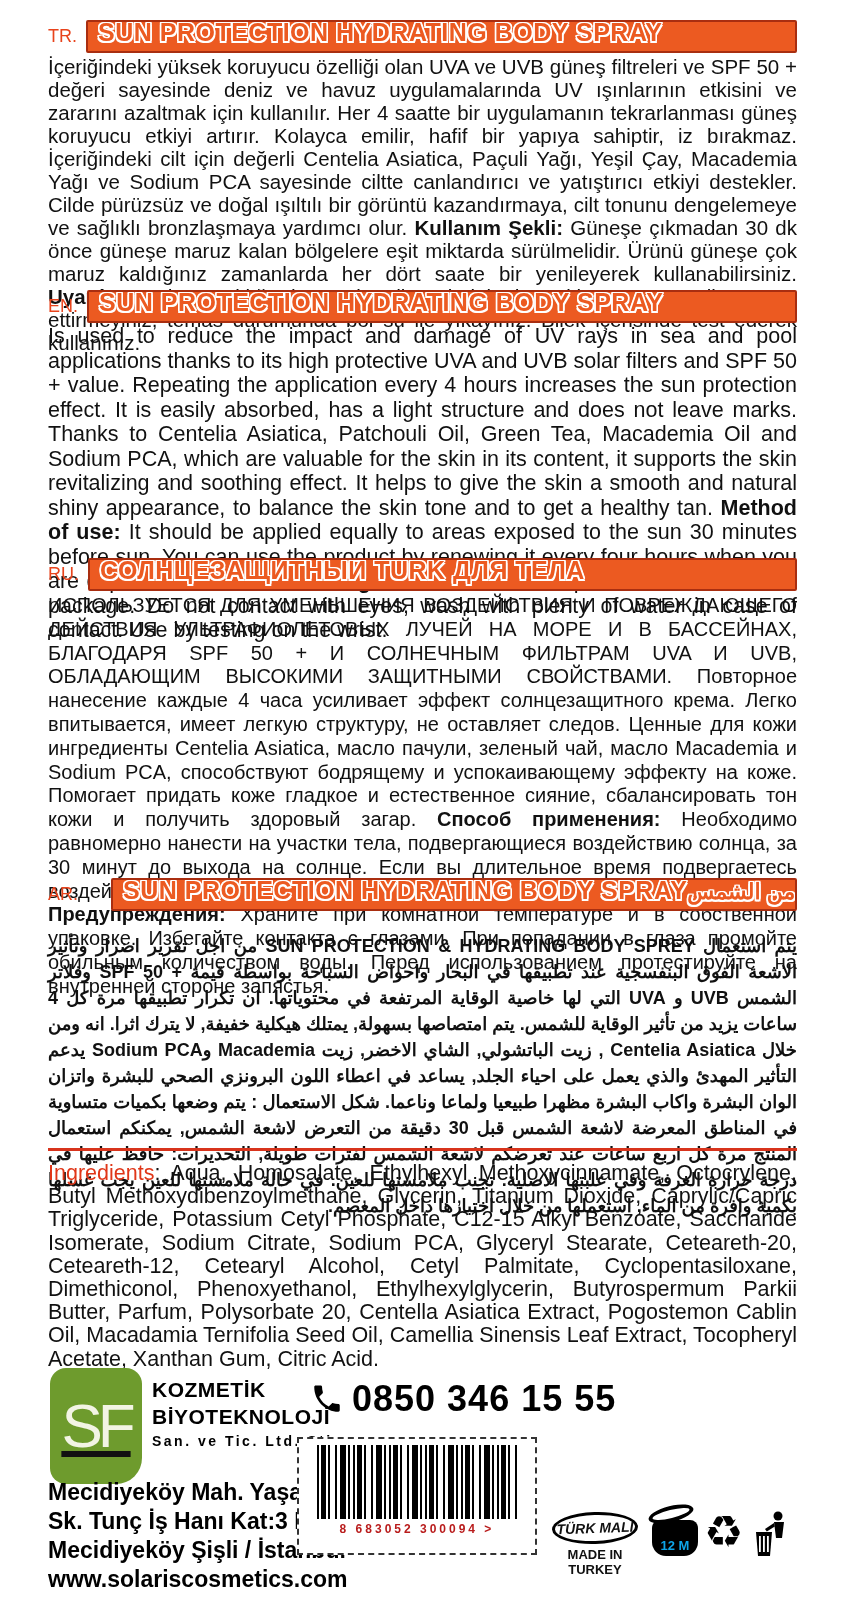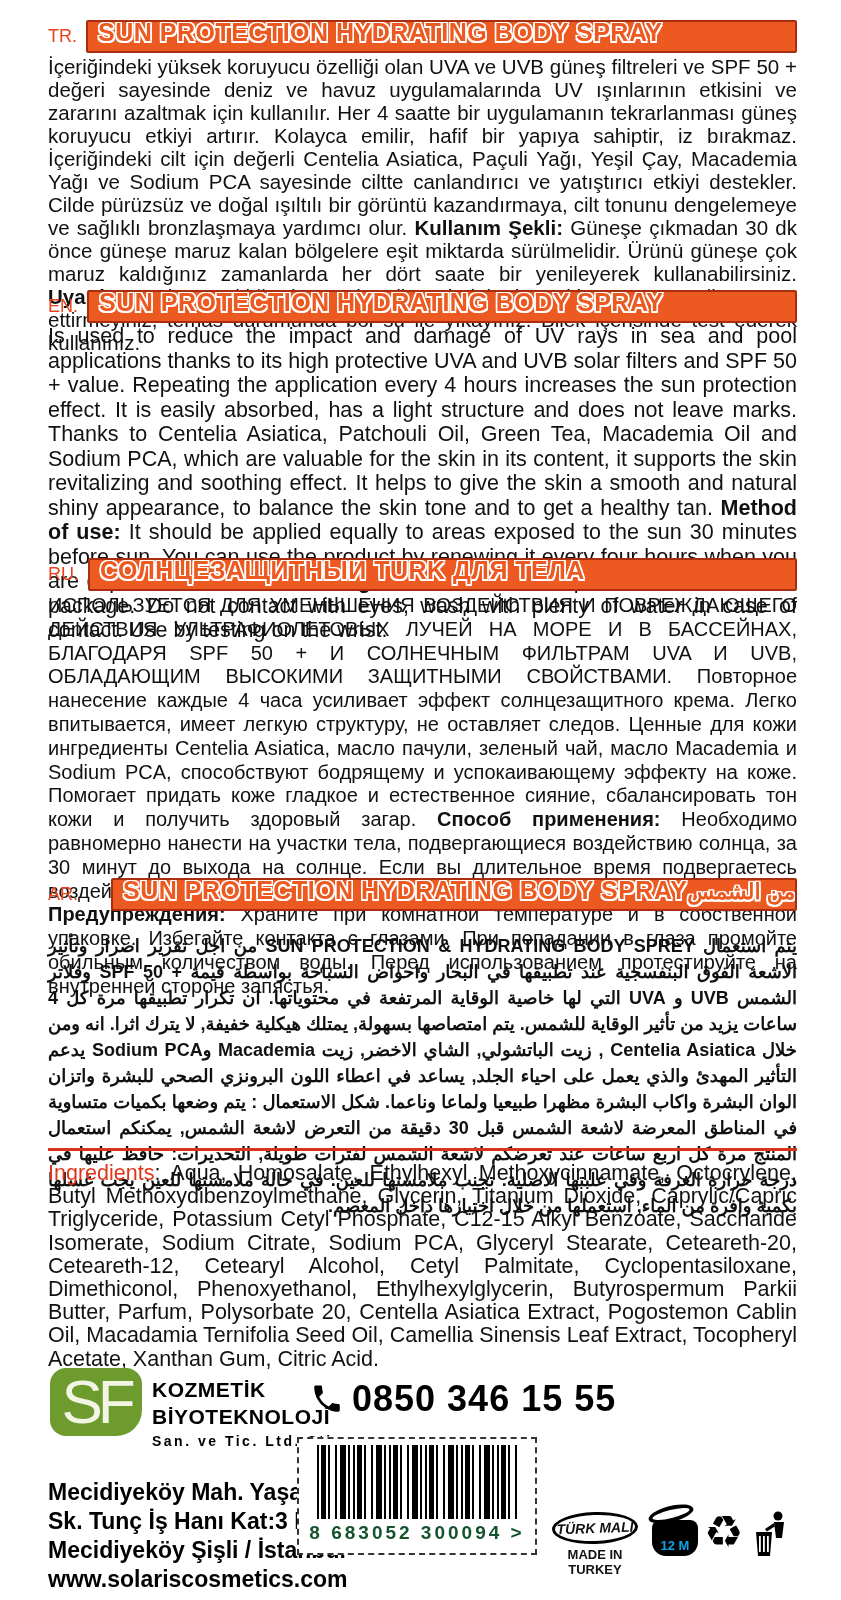--- a/index.html
+++ b/index.html
@@ -33,43 +33,43 @@
   .body-ar{top:933px;font-size:18px;line-height:26px;direction:rtl;font-weight:bold;}
   .head-tr{top:20px;}
   .head-en{top:290px;}
   .head-ru{top:558px;}
   .head-ar{top:878px;gap:33px;}
   .divider{top:1148px;height:3px;background:#d8341c;}
   .ingredients{top:1162px;font-size:21.5px;line-height:23.2px;text-align:justify;}
   .ing-label{color:#e03618;font-weight:normal;}
   
   .sf-logo{
-    position:absolute;left:50px;top:1368px;width:92px;height:68px;background:#6e9b2d;
-    border-radius:16px 16px 26px 16px;display:flex;align-items:center;justify-content:center;
+    position:absolute;left:50px;top:1368px;width:92px;height:116px;background:#6e9b2d;
+    border-radius:16px 16px 26px 16px;display:flex;align-items:center;justify-content:center;text-decoration:underline;
   }
   .sf-logo span{color:#f2f4e4;font-size:62px;font-weight:400;letter-spacing:-5px;line-height:1;}
   .company{position:absolute;left:152px;top:1376px;color:#000;}
   .company .l1,.company .l2{font-size:21px;font-weight:bold;letter-spacing:.5px;line-height:27px;}
   .company .l3{font-size:14px;font-weight:bold;letter-spacing:2.5px;margin-top:3px;}
   .phone{position:absolute;left:310px;top:1378px;display:flex;align-items:center;gap:8px;}
   .phone svg{width:34px;height:34px;}
   .phone-num{font-size:36px;font-weight:bold;letter-spacing:1px;color:#000;}
   .address{position:absolute;left:48px;top:1478px;font-weight:bold;font-size:23px;line-height:29px;color:#000;}
   .barcode-box{
     position:absolute;left:297px;top:1437px;width:240px;height:118px;
     border:2px dashed #333;display:flex;flex-direction:column;align-items:center;padding:6px 8px 4px;
     box-sizing:border-box;background:#fff;
   }
   .barcode-bars{
     width:200px;height:74px;
     background:repeating-linear-gradient(90deg,
       #000 0 2px,#fff 2px 4px,#000 4px 9px,#fff 9px 11px,#000 11px 13px,#fff 13px 18px,
       #000 18px 20px,#fff 20px 23px,#000 23px 29px,#fff 29px 31px,#000 31px 33px,#fff 33px 36px);
   }
-  .barcode-digits{font-size:19px;font-weight:bold;letter-spacing:3px;margin-top:3px;white-space:nowrap;color:#14532d;}
+  .barcode-digits{font-size:12px;font-weight:bold;letter-spacing:3px;margin-top:3px;white-space:nowrap;color:#b91c1c;}
   .made-in{position:absolute;left:552px;top:1512px;width:86px;text-align:center;}
   .stamp-oval{
     border:3px solid #000;border-radius:50%;height:26px;display:flex;align-items:center;justify-content:center;
     font-weight:bold;font-style:italic;font-size:14px;letter-spacing:0;transform:rotate(-2deg);
   }
   .made-in-label{font-weight:bold;font-size:13px;margin-top:3px;letter-spacing:0;}
   .pao{position:absolute;left:652px;top:1512px;width:46px;height:46px;}
   .pao .lid{
     position:absolute;left:-4px;top:-6px;width:46px;height:16px;border:4px solid #000;border-radius:50%;
     transform:rotate(-14deg);background:#fff;box-sizing:border-box;

